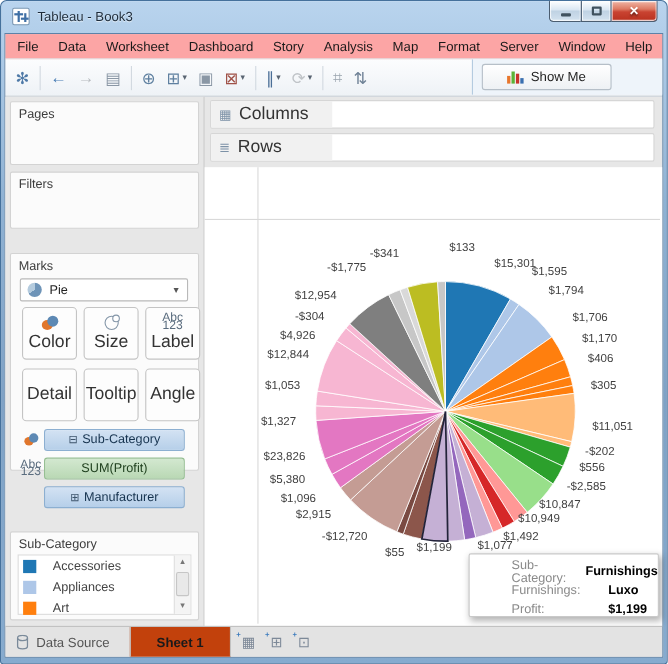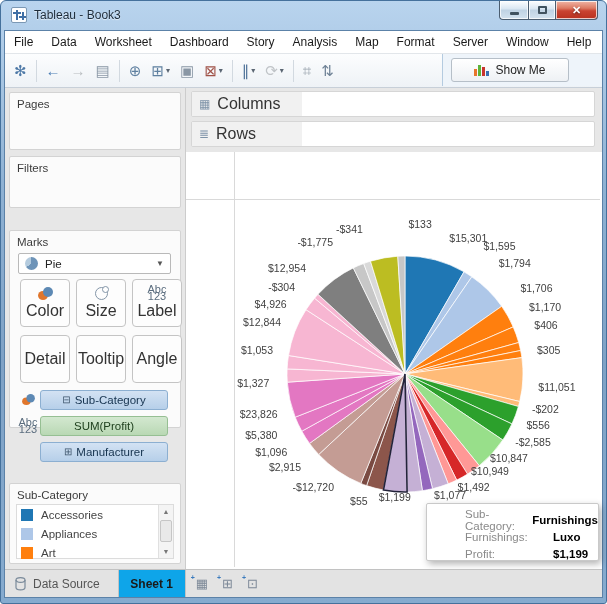--- a/index.html
+++ b/index.html
@@ -25,30 +25,30 @@
   .winbtn.max { width:28px; }
   .winbtn.close { width:42px; border-radius:0 0 4px 0; border-left:none;
     background:linear-gradient(#f0b6a6,#dd7a63 40%,#c94331 55%,#b9311f); }
   .glyph-min { width:9px; height:3px; background:#40525f; margin-top:6px; border-radius:1px; }
   .glyph-max { width:9px; height:8px; border:2px solid #40525f; border-radius:1px; }
   .glyph-close { color:#fff; font-size:11px; font-weight:bold; text-shadow:0 1px 2px rgba(0,0,0,.5); }
 
   
   .client { position:absolute; left:3px; right:3px; top:29px; bottom:5px; background:#e9e9e9; border:1px solid #5c82a8; }
 
-  .menubar { position:absolute; left:0; right:0; top:0; height:23px; background:#ffffff; border-bottom:1px solid #e2e6ea;
-    display:flex; align-items:center; padding-left:0; }
+  .menubar { position:absolute; left:0; right:0; top:0; height:23px; background:#fca5a5; border-bottom:1px solid #e2e6ea;
+    display:flex; align-items:center; padding-left:15px;justify-content:flex-end; }
   .menu-item { font-size:12px; color:#1a1a1a; padding:3px 9px; cursor:default; }
 
   .toolbar { position:absolute; left:0; right:0; top:23px; height:34px;
     background:linear-gradient(#fcfdfe,#eef2f6); border-bottom:1px solid #c7cfd8; display:flex; align-items:center; padding-left:4px; }
   .tb-icon { display:flex; align-items:center; padding:0 5px; height:26px; font-size:15px; }
   .tb-caret { font-size:8px; color:#5a6572; margin-left:2px; }
   .tb-sep { width:1px; height:22px; background:#d2d9e0; margin:0 4px; }
-  .showme-panel { position:absolute; right:0; top:0; bottom:1px; width:160px; background:#eef4fa; border-left:1px solid #b4cbe0;
+  .showme-panel { position:absolute; right:0; top:0; bottom:1px; width:173px; background:#eef4fa; border-left:1px solid #b4cbe0;
     display:flex; align-items:center; }
   .showme-btn { margin-left:8px; width:118px; height:24px; border:1px solid #b6bfc8; border-radius:3px;
     background:linear-gradient(#ffffff,#eef1f4); display:flex; align-items:center; justify-content:center; gap:6px; }
   .sm-bars { display:flex; align-items:flex-end; gap:1px; height:11px; }
   .sm-bars i { width:3px; display:block; }
   .showme-label { font-size:12px; color:#1f1f1f; }
 
   
   .content { position:absolute; left:0; right:0; top:57px; bottom:28px; background:#e7e7e7; }
 
@@ -76,21 +76,21 @@
 
   .pill-row { position:absolute; left:6px; height:21px; display:flex; align-items:center; }
   .pill-shelficon { width:24px; display:flex; justify-content:center; }
   .pill { width:128px; height:20px; border-radius:3px; display:flex; align-items:center; justify-content:center;
     font-size:11.5px; color:#16334f; gap:4px; }
   .pill.dim { background:linear-gradient(#d3e2f3,#b6cfe9); border:1px solid #8cafd1; }
   .pill.meas { background:linear-gradient(#d3e8d0,#b9d8b4); border:1px solid #96bf93; color:#20411f; }
   .pill-box { font-size:10px; color:#3e556c; }
 
   .legend-list { position:absolute; left:6px; right:6px; top:20px; bottom:4px; background:#fff; border:1px solid #dcdcdc; }
-  .legend-item { display:flex; align-items:center; height:19px; padding-left:4px; gap:8px; }
+  .legend-item { display:flex; align-items:center; height:19px; padding-left:4px; gap:15px; }
   .legend-swatch { width:12px; height:12px; }
   .legend-text { font-size:11.5px; color:#444; }
   .legend-scroll { position:absolute; right:0; top:0; bottom:0; width:15px; background:#f4f4f4; border-left:1px solid #e0e0e0; }
   .ls-arrow { position:absolute; left:0; right:0; height:13px; text-align:center; font-size:7px; color:#777; line-height:13px; }
   .ls-thumb { position:absolute; left:1px; right:1px; top:15px; height:22px; background:#e9e9e9; border:1px solid #c6c6c6; border-radius:2px; }
 
   .main { position:absolute; left:181px; right:0; top:0; bottom:0; }
   .shelf { position:absolute; left:5px; right:7px; height:26px; background:#fff; border:1px solid #d6d6d6; border-radius:2px; display:flex; align-items:center; }
   .shelf.columns { top:3px; } .shelf.rows { top:33px; }
   .shelf-head { width:110px; align-self:stretch; background:#f1f1f1; display:flex; align-items:center; padding-left:7px; gap:7px; }
@@ -107,21 +107,21 @@
   .tooltip { position:absolute; left:240px; top:351px; width:173px; height:58px; background:#fff; border:1px solid #c9c9c9;
     border-radius:2px; box-shadow:2px 3px 7px rgba(0,0,0,.3); padding:7px 0 0 10px; }
   .tt-row { display:flex; height:17px; align-items:center;margin-left:28px; }
   .tt-label { width:88px; font-size:11.5px; color:#8a8a8a; }
   .tt-value { font-size:11.5px; color:#000; font-weight:bold; }
 
   
   .tabbar { position:absolute; left:0; right:0; bottom:0; height:28px; background:#e3e3e3; border-top:1px solid #c2c2c2; display:flex; align-items:stretch; }
   .tab-ds { display:flex; align-items:center; gap:7px; padding:0 18px 0 10px; }
   .tab-ds-label { font-size:12px; color:#555; }
-  .tab-sheet { width:68px; background:#0ea5e9; border-left:1px solid #c2c2c2; border-right:1px solid #c2c2c2;
+  .tab-sheet { width:92px; background:#c2410c; border-left:1px solid #c2c2c2; border-right:1px solid #c2c2c2;
     display:flex; align-items:center; justify-content:center; }
   .tab-sheet-label { font-size:12px; font-weight:bold; color:#1a1a1a; }
   .tab-newicons { display:flex; align-items:center; margin-left:10px; gap:14px; }
   .tab-newicon { position:relative; font-size:13px; color:#7d8998; }
   .tab-newicon .plus { position:absolute; left:-5px; top:-2px; font-size:7px; color:#3a7abd; font-weight:bold; }
 </style>
 </head>
 <body>
 
 <div class="window">

